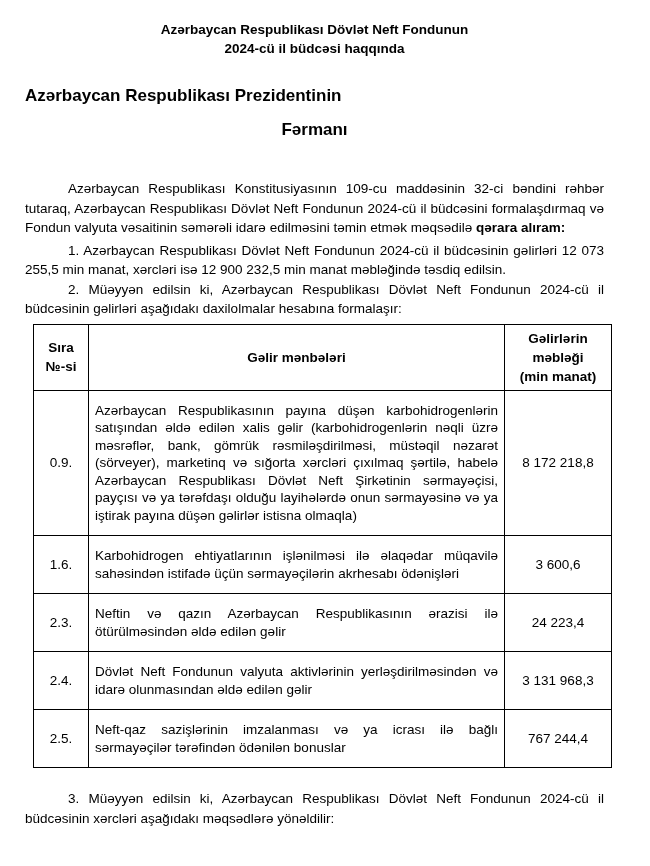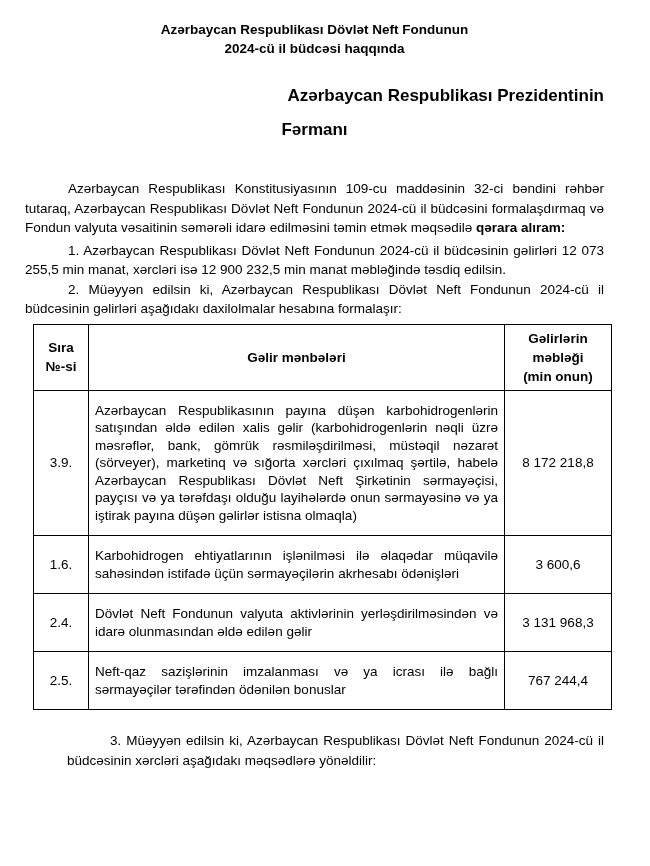--- a/index.html
+++ b/index.html
@@ -14,21 +14,21 @@
     font-size: 13.5px;
     overflow: hidden;
     padding: 20px 28px 0 25px;
   }
   .doc-subject {
     text-align: center;
     font-weight: bold;
     line-height: 19px;
   }
   .issuer-heading {
-    text-align: right;
+    text-align: left;
     font-weight: bold;
     font-size: 17px;
     line-height: 20px;
     margin: 28px 0 0 0;
   }
   .doctype-heading {
     text-align: center;
     font-weight: bold;
     font-size: 17px;
     line-height: 20px;
@@ -36,21 +36,21 @@
   }
   p.para {
     margin: 0;
     text-align: justify;
     line-height: 19.5px;
     text-indent: 43px;
   }
   p.intro  { margin-top: 39px; }
   p.item-1 { margin-top: 3px; }
   p.item-2 { margin-top: 0; }
-  p.item-3 { margin-top: 21px; margin-left: 42px; }
+  p.item-3 { margin-top: 21px; }
   .bold { font-weight: bold; }
 
   table.revenue {
     border-collapse: collapse;
     table-layout: fixed;
     width: 578px;
     margin: 5px 0 0 8px;
   }
   table.revenue th, table.revenue td {
     border: 1.5px solid #000000;
@@ -101,34 +101,39 @@
     <thead>
       <tr>
         <th>
           <span class="hline">Sıra</span>
           <span class="hline">№-si</span>
         </th>
         <th>Gəlir mənbələri</th>
         <th>
           <span class="hline">Gəlirlərin</span>
           <span class="hline">məbləği</span>
-          <span class="hline">(min onun)</span>
+          <span class="hline">(min manat)</span>
         </th>
       </tr>
     </thead>
     <tbody>
       <tr>
-        <td class="cell-no">3.9.</td>
+        <td class="cell-no">0.9.</td>
         <td class="cell-src">Azərbaycan Respublikasının payına düşən karbohidrogenlərin satışından əldə edilən xalis gəlir (karbohidrogenlərin nəqli üzrə məsrəflər, bank, gömrük rəsmiləşdirilməsi, müstəqil nəzarət (sörveyer), marketinq və sığorta xərcləri çıxılmaq şərtilə, habelə Azərbaycan Respublikası Dövlət Neft Şirkətinin sərmayəçisi, payçısı və ya tərəfdaşı olduğu layihələrdə onun sərmayəsinə və ya iştirak payına düşən gəlirlər istisna olmaqla)</td>
         <td class="cell-amt">8 172 218,8</td>
       </tr>
       <tr>
         <td class="cell-no">1.6.</td>
         <td class="cell-src">Karbohidrogen ehtiyatlarının işlənilməsi ilə əlaqədar müqavilə sahəsindən istifadə üçün sərmayəçilərin akrhesabı ödənişləri</td>
         <td class="cell-amt">3 600,6</td>
+      </tr>
+      <tr>
+        <td class="cell-no">2.3.</td>
+        <td class="cell-src">Neftin və qazın Azərbaycan Respublikasının ərazisi ilə ötürülməsindən əldə edilən gəlir</td>
+        <td class="cell-amt">24 223,4</td>
       </tr>
       <tr>
         <td class="cell-no">2.4.</td>
         <td class="cell-src">Dövlət Neft Fondunun valyuta aktivlərinin yerləşdirilməsindən və idarə olunmasından əldə edilən gəlir</td>
         <td class="cell-amt">3 131 968,3</td>
       </tr>
       <tr>
         <td class="cell-no">2.5.</td>
         <td class="cell-src">Neft-qaz sazişlərinin imzalanması və ya icrası ilə bağlı sərmayəçilər tərəfindən ödənilən bonuslar</td>
         <td class="cell-amt">767 244,4</td>

